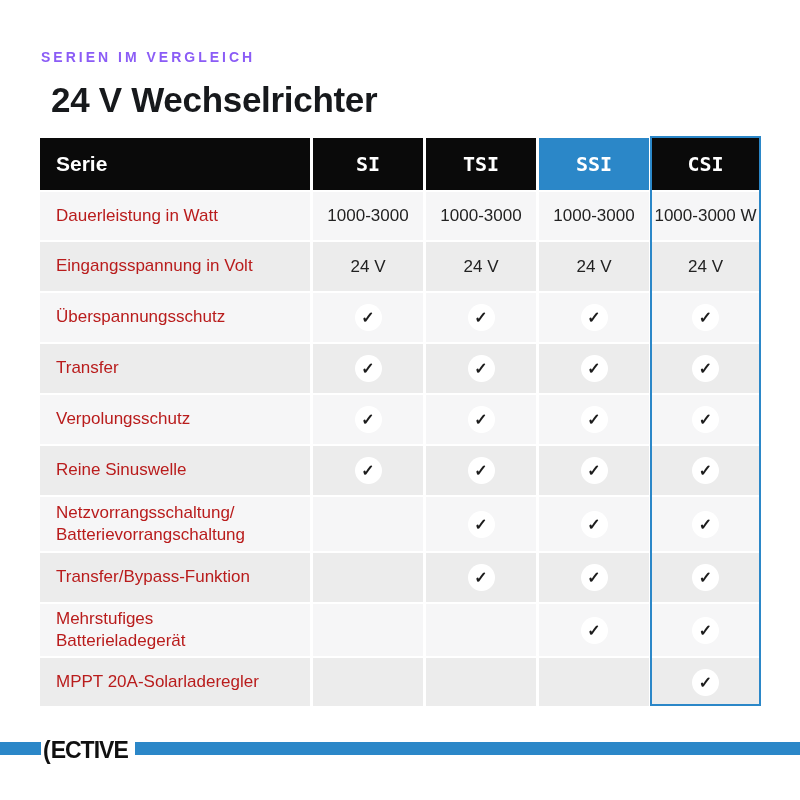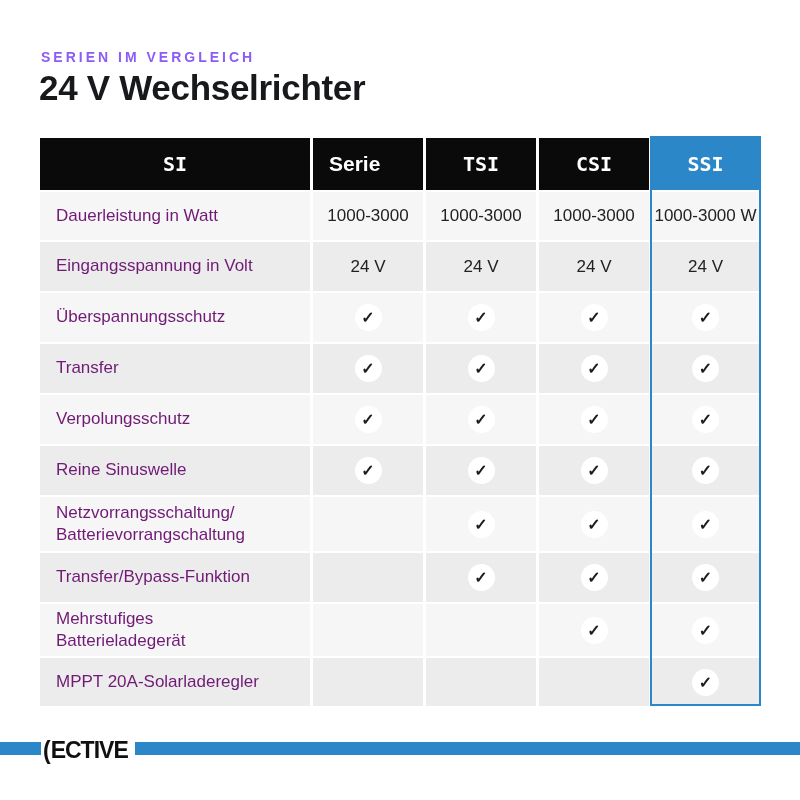--- a/index.html
+++ b/index.html
@@ -6,33 +6,33 @@
   body {
     width:800px; height:800px; background:#ffffff; position:relative;
     font-family:"Liberation Sans", sans-serif; overflow:hidden;
   }
   .eyebrow {
     position:absolute; left:41px; top:49px;
     font-size:14px; font-weight:600; letter-spacing:3px;
     color:#8b5cf6;
   }
   .title {
-    position:absolute; left:39px; top:68px; margin:0;
+    position:absolute; left:39px; top:68px; margin:12px;
     font-size:35px; font-weight:700; color:#17191c; letter-spacing:-0.3px;
   }
   #grid {
     position:absolute; left:40px; top:138px; width:720px;
     display:grid;
     grid-template-columns:270px 110px 110px 110px 107px;
     grid-template-rows:52px 48px 49px 49px 49px 49px 49px 54px 49px 52px 48px;
     column-gap:3px; row-gap:2px;
   }
   .cell { display:flex; align-items:center; box-sizing:border-box; }
   .feature {
-    padding-left:16px; font-size:17px; color:#701a75;
+    padding-left:16px; font-size:17px; color:#b91c1c;
     white-space:pre-line; line-height:1.3;
   }
   .value { justify-content:center; font-size:17px; color:#222222; }
   .hdr { background:#0a0a0a; color:#ffffff; }
   .hdr.feature { font-size:21px; font-weight:700; white-space:nowrap; }
   .hdr.value { font-family:"DejaVu Sans Mono", monospace; font-size:20px; font-weight:700; }
   .hdr-ssi { background:#2b87c8; }
   .r-light { background:#f6f6f7; }
   .r-dark  { background:#ececec;text-align:center; }
   .check {
@@ -56,25 +56,25 @@
   }
   .logo-paren { display:inline-block; font-weight:800; margin-right:1px; transform:scaleY(1.12); }
 </style>
 </head>
 <body>
 
 <div class="eyebrow">SERIEN IM VERGLEICH</div>
 <h1 class="title">24 V Wechselrichter</h1>
 
 <div id="grid">
+    <div class="cell hdr feature">Serie</div>
     <div class="cell hdr value">SI</div>
-    <div class="cell hdr feature">Serie</div>
     <div class="cell hdr value">TSI</div>
+    <div class="cell hdr value hdr-ssi">SSI</div>
     <div class="cell hdr value">CSI</div>
-    <div class="cell hdr value hdr-ssi">SSI</div>
     <div class="cell feature r-light">Dauerleistung in Watt</div>
     <div class="cell value r-light">1000-3000</div>
     <div class="cell value r-light">1000-3000</div>
     <div class="cell value r-light">1000-3000</div>
     <div class="cell value r-light">1000-3000 W</div>
     <div class="cell feature r-dark">Eingangsspannung in Volt</div>
     <div class="cell value r-dark">24 V</div>
     <div class="cell value r-dark">24 V</div>
     <div class="cell value r-dark">24 V</div>
     <div class="cell value r-dark">24 V</div>

